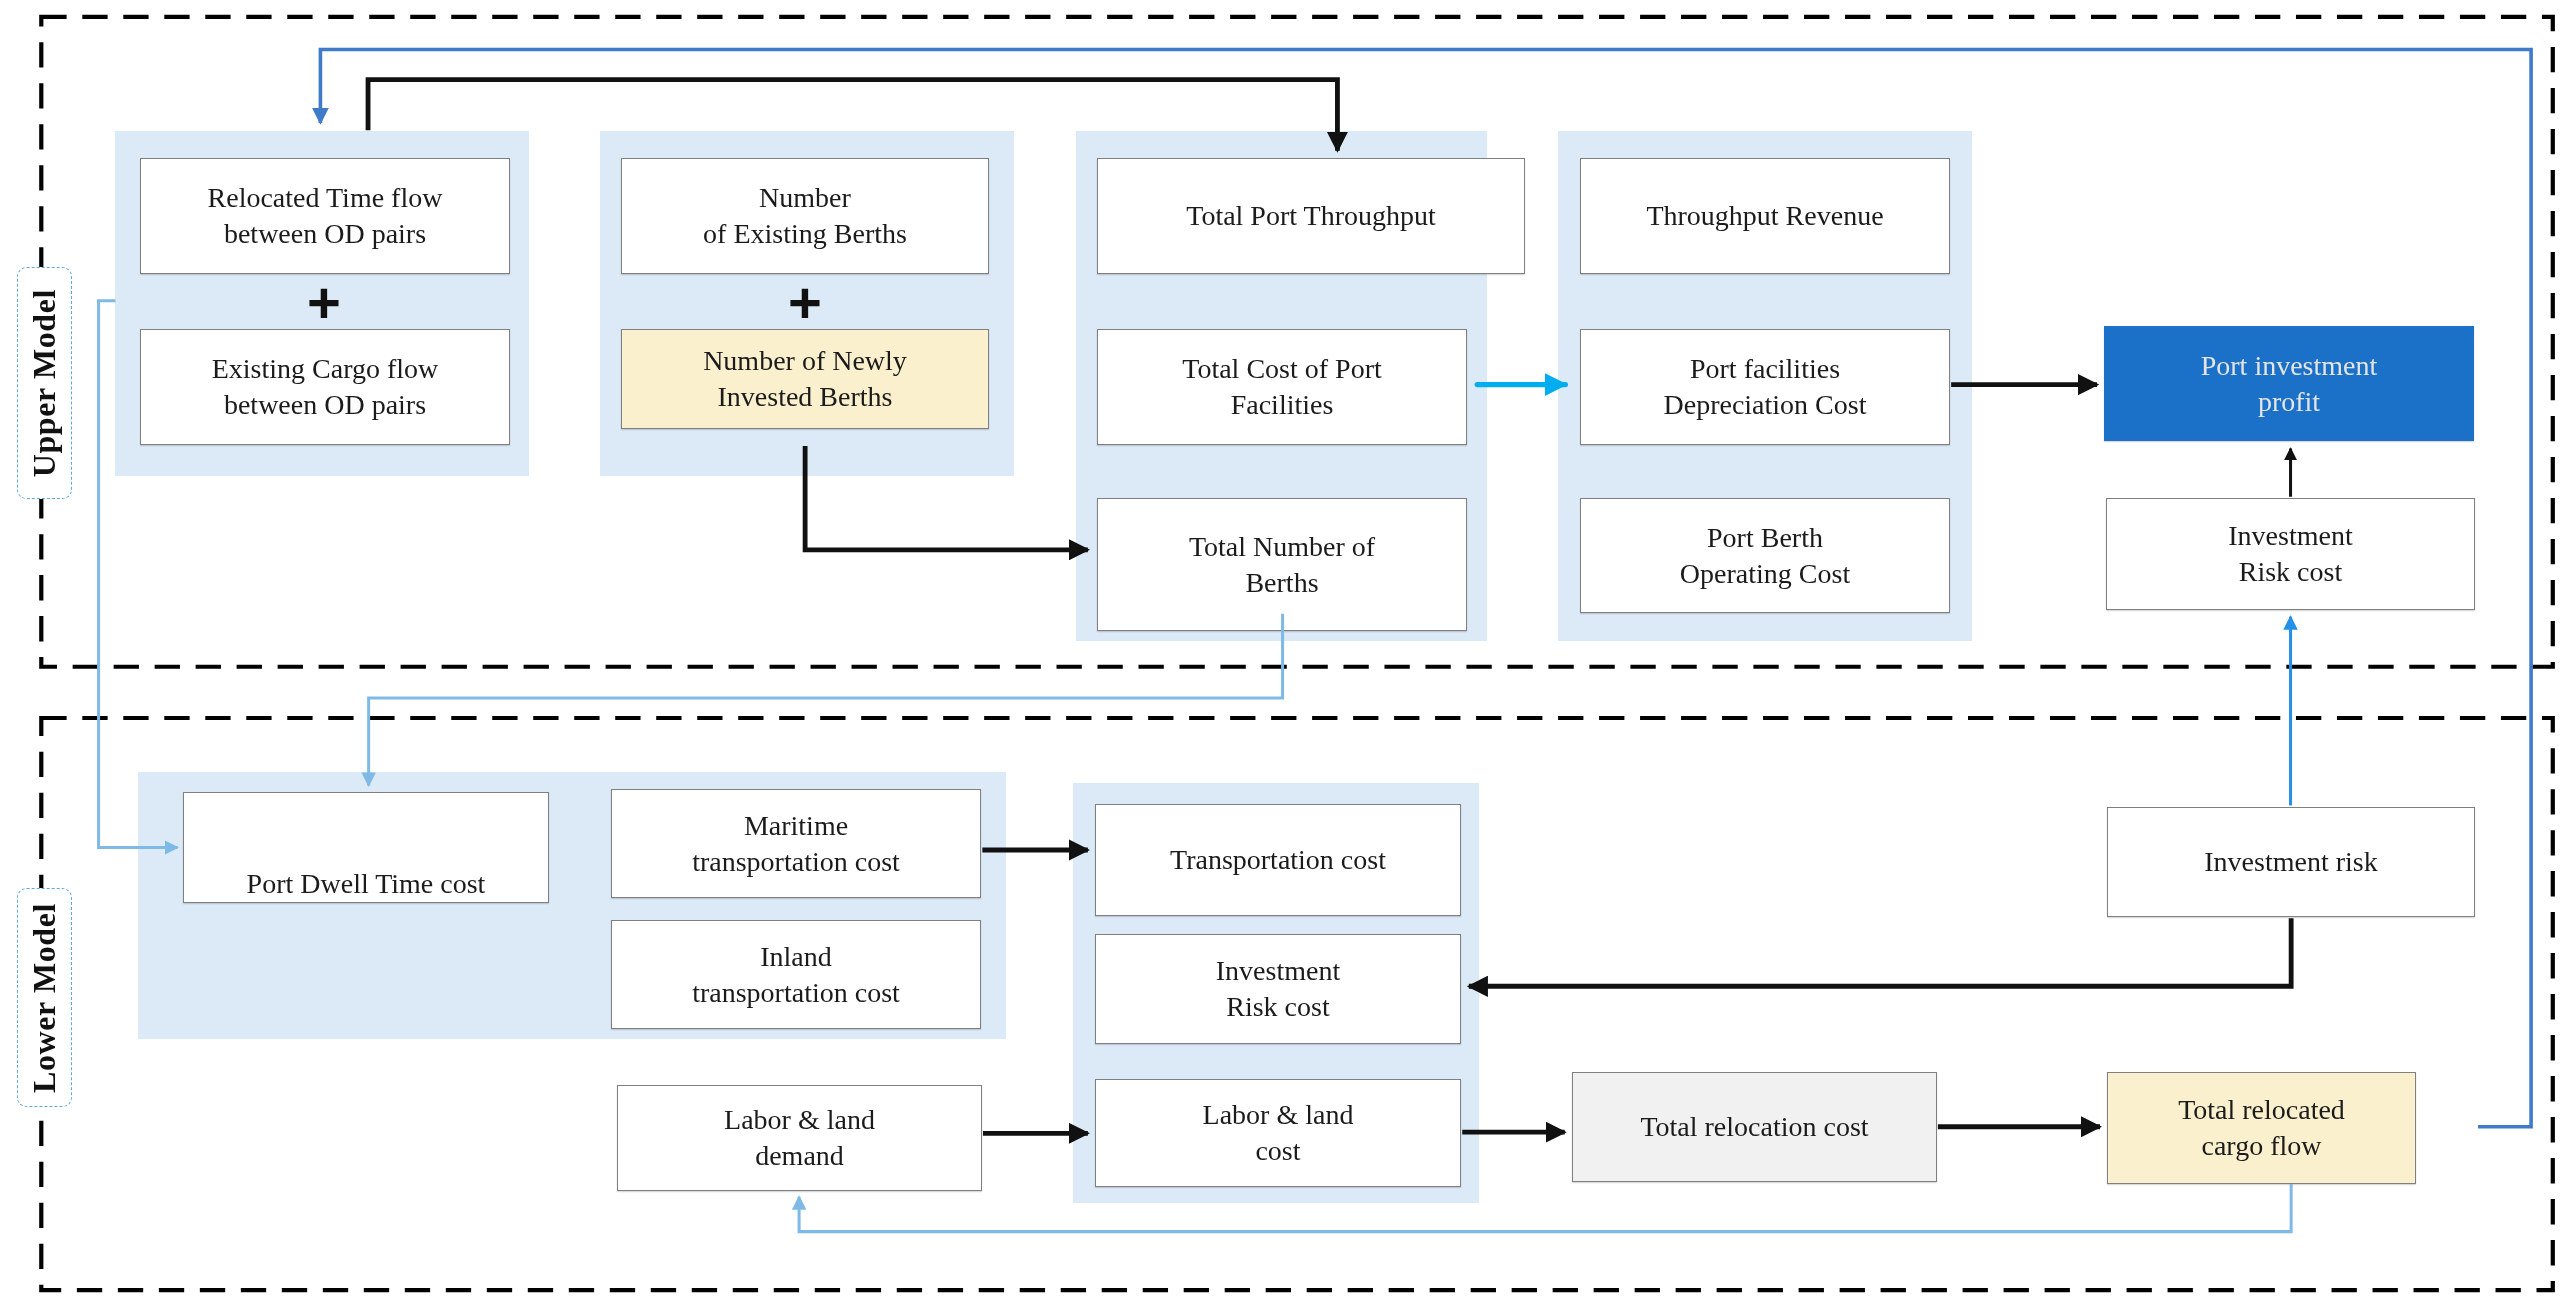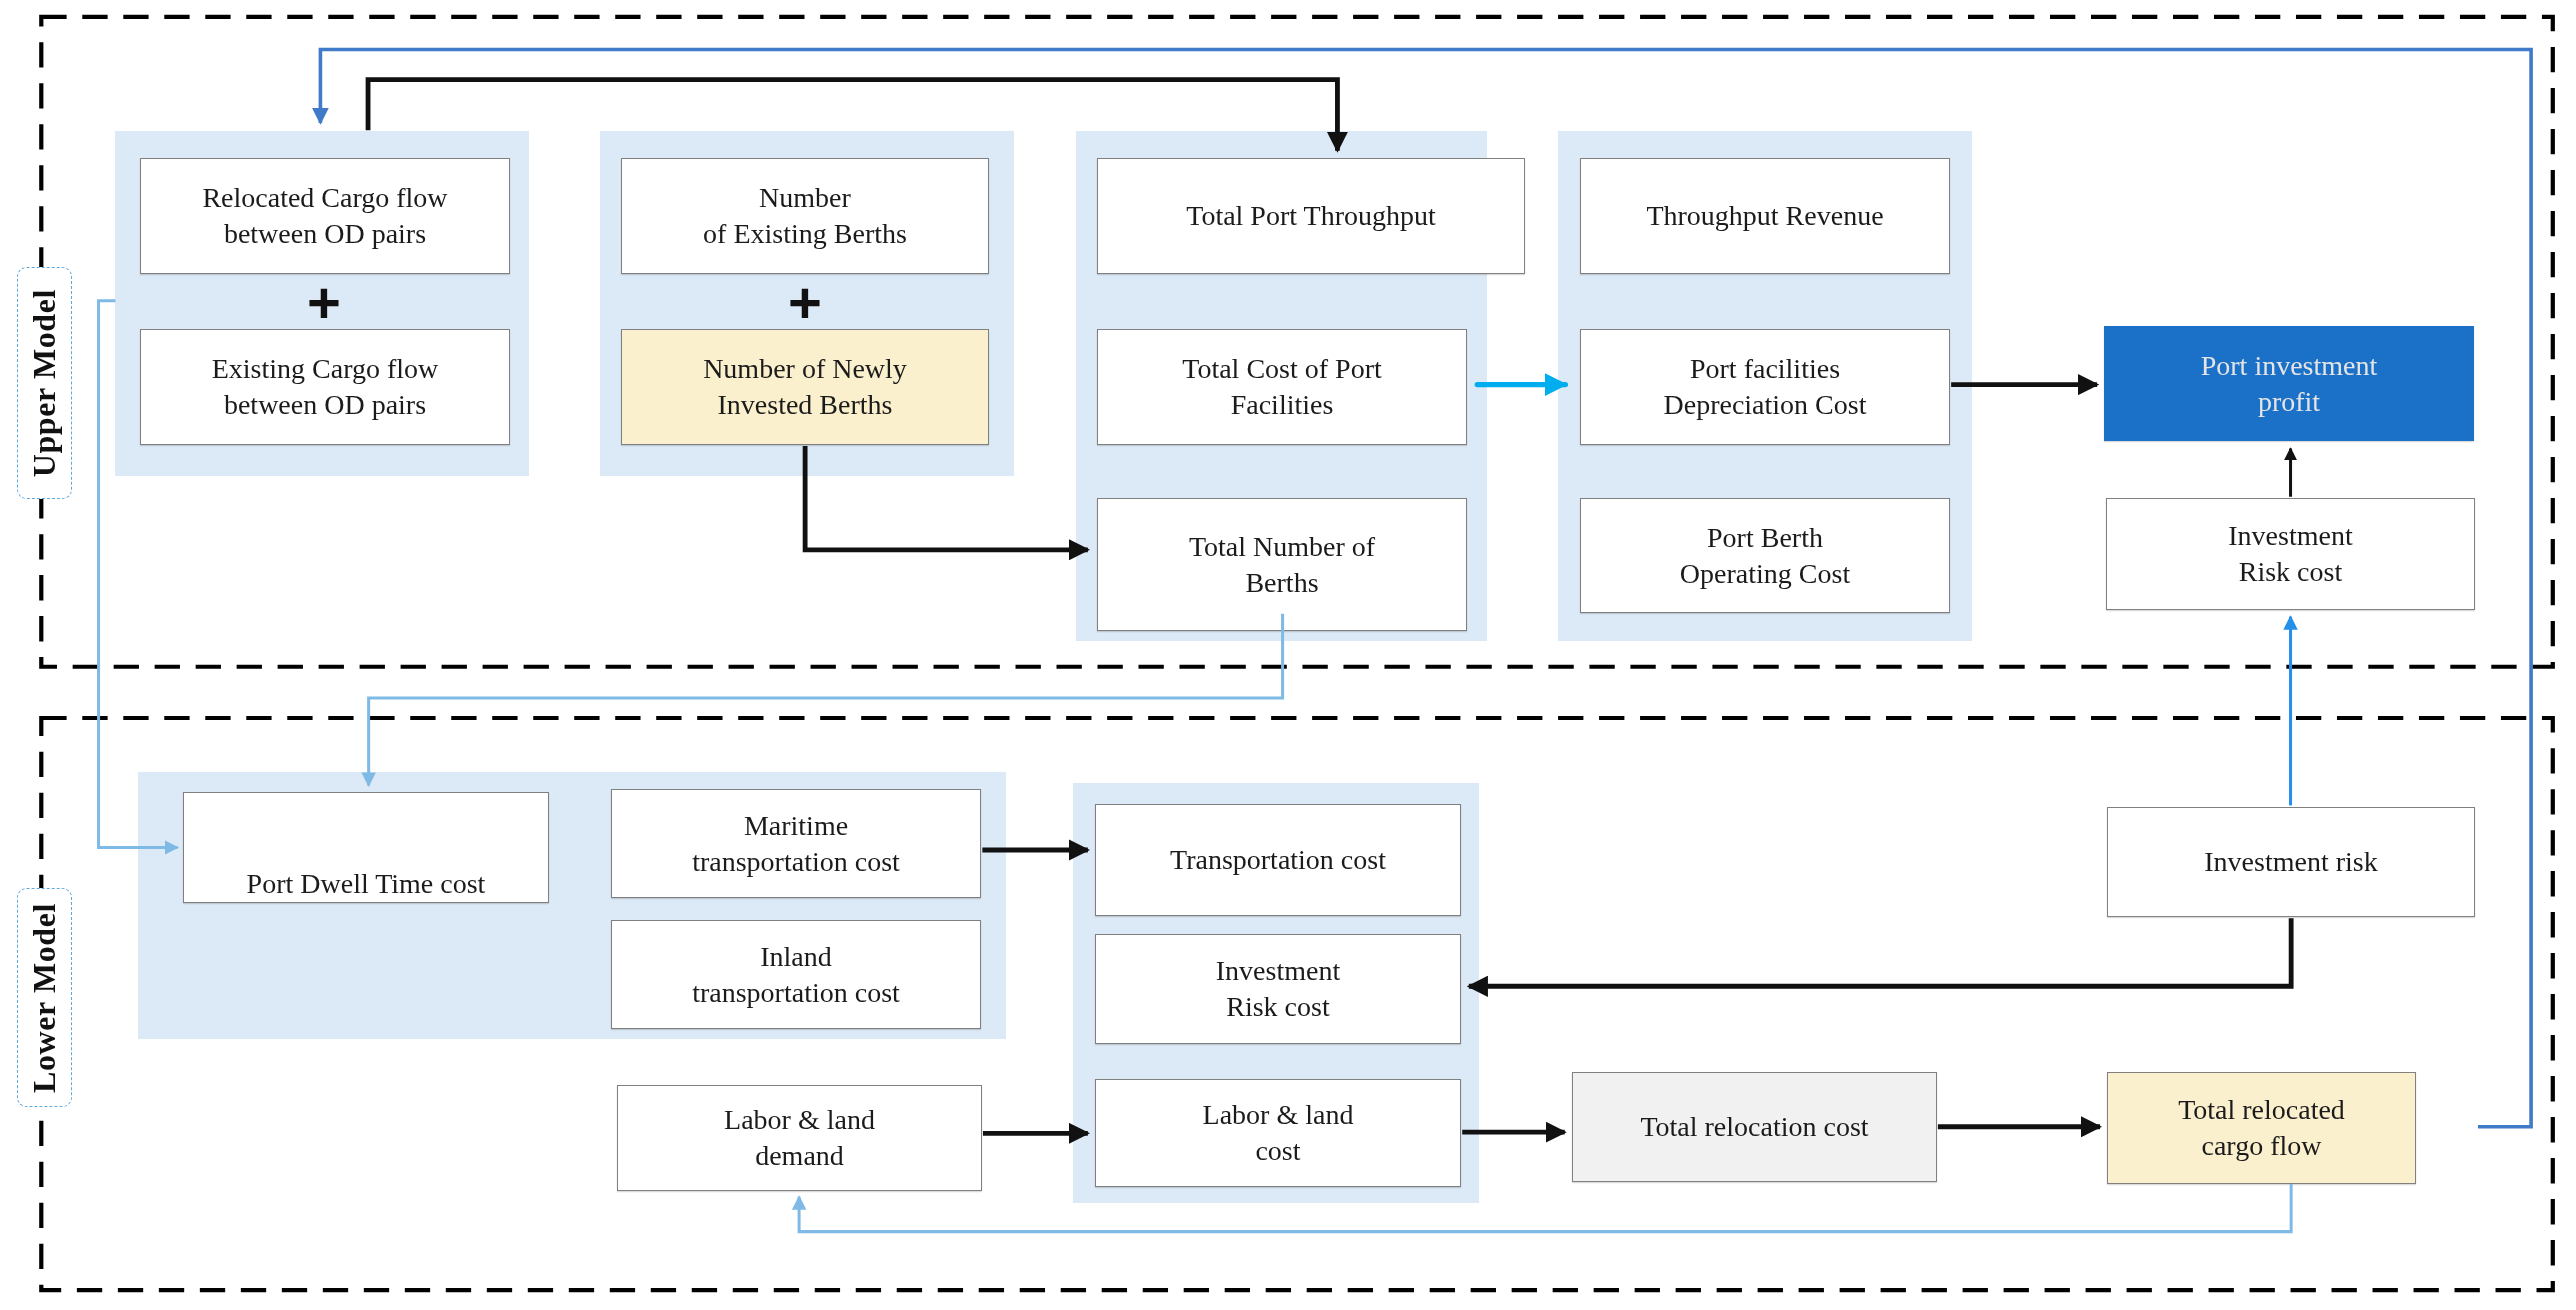--- a/index.html
+++ b/index.html
@@ -22,39 +22,39 @@
 <div class="canvas">
 
   <div class="group" style="left:115px;top:131px;width:414px;height:345px;"></div>
   <div class="group" style="left:600px;top:131px;width:414px;height:345px;"></div>
   <div class="group" style="left:1076px;top:131px;width:411px;height:510px;"></div>
   <div class="group" style="left:1558px;top:131px;width:414px;height:510px;"></div>
   <div class="group" style="left:138px;top:772px;width:868px;height:267px;"></div>
   <div class="group" style="left:1073px;top:783px;width:406px;height:420px;"></div>
 
   <div class="box" style="left:140px;top:158px;width:370px;height:116px;">
-      <span>Relocated Cargo flow
+      <span>Relocated Time flow
 between OD pairs</span>
     </div>
   <div class="plus" style="left:288px;top:273px;width:72px;height:58px;">
       <span>+</span>
     </div>
   <div class="box" style="left:140px;top:329px;width:370px;height:116px;">
       <span>Existing Cargo flow
 between OD pairs</span>
     </div>
 
   <div class="box" style="left:621px;top:158px;width:368px;height:116px;">
       <span>Number
 of Existing Berths</span>
     </div>
   <div class="plus" style="left:769px;top:273px;width:72px;height:58px;">
       <span>+</span>
     </div>
-  <div class="box yellow" style="left:621px;top:329px;width:368px;height:116px;">
+  <div class="box yellow" style="left:621px;top:329px;width:368px;height:100px;">
       <span>Number of Newly
 Invested Berths</span>
     </div>
 
   <div class="box" style="left:1097px;top:158px;width:428px;height:116px;">
       <span>Total Port Throughput</span>
     </div>
   <div class="box" style="left:1097px;top:329px;width:370px;height:116px;">
       <span>Total Cost of Port
 Facilities</span>

